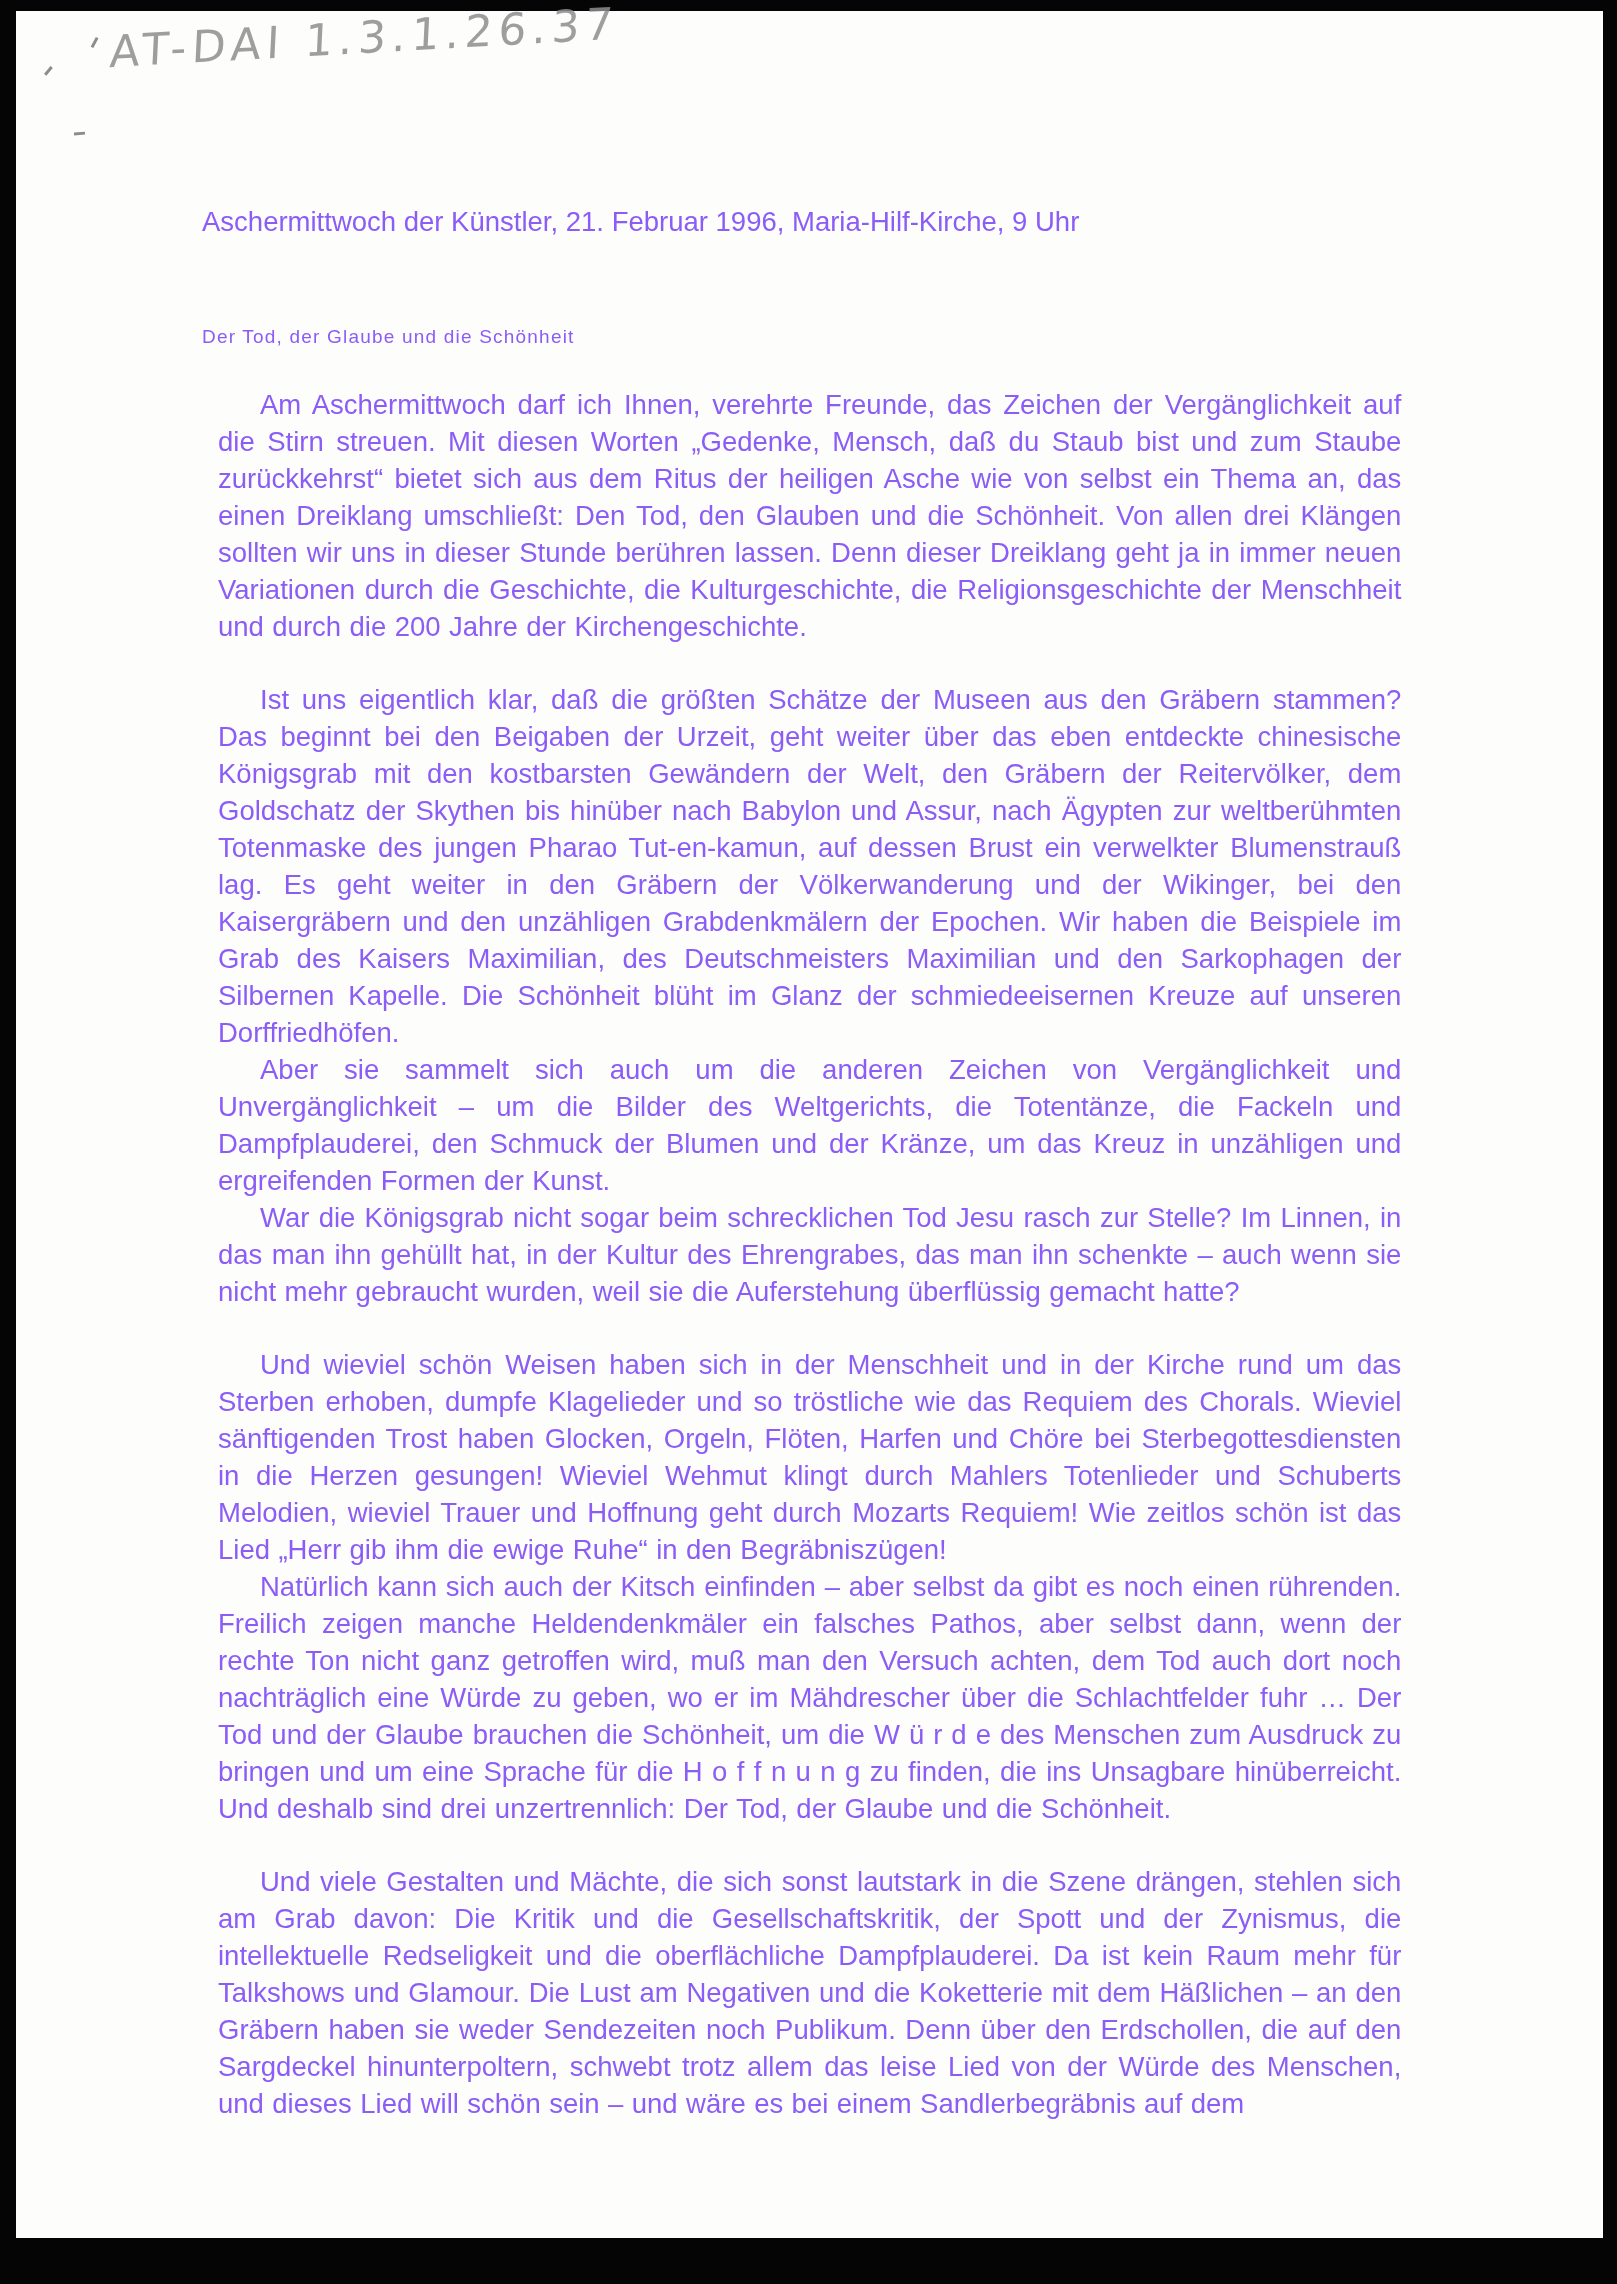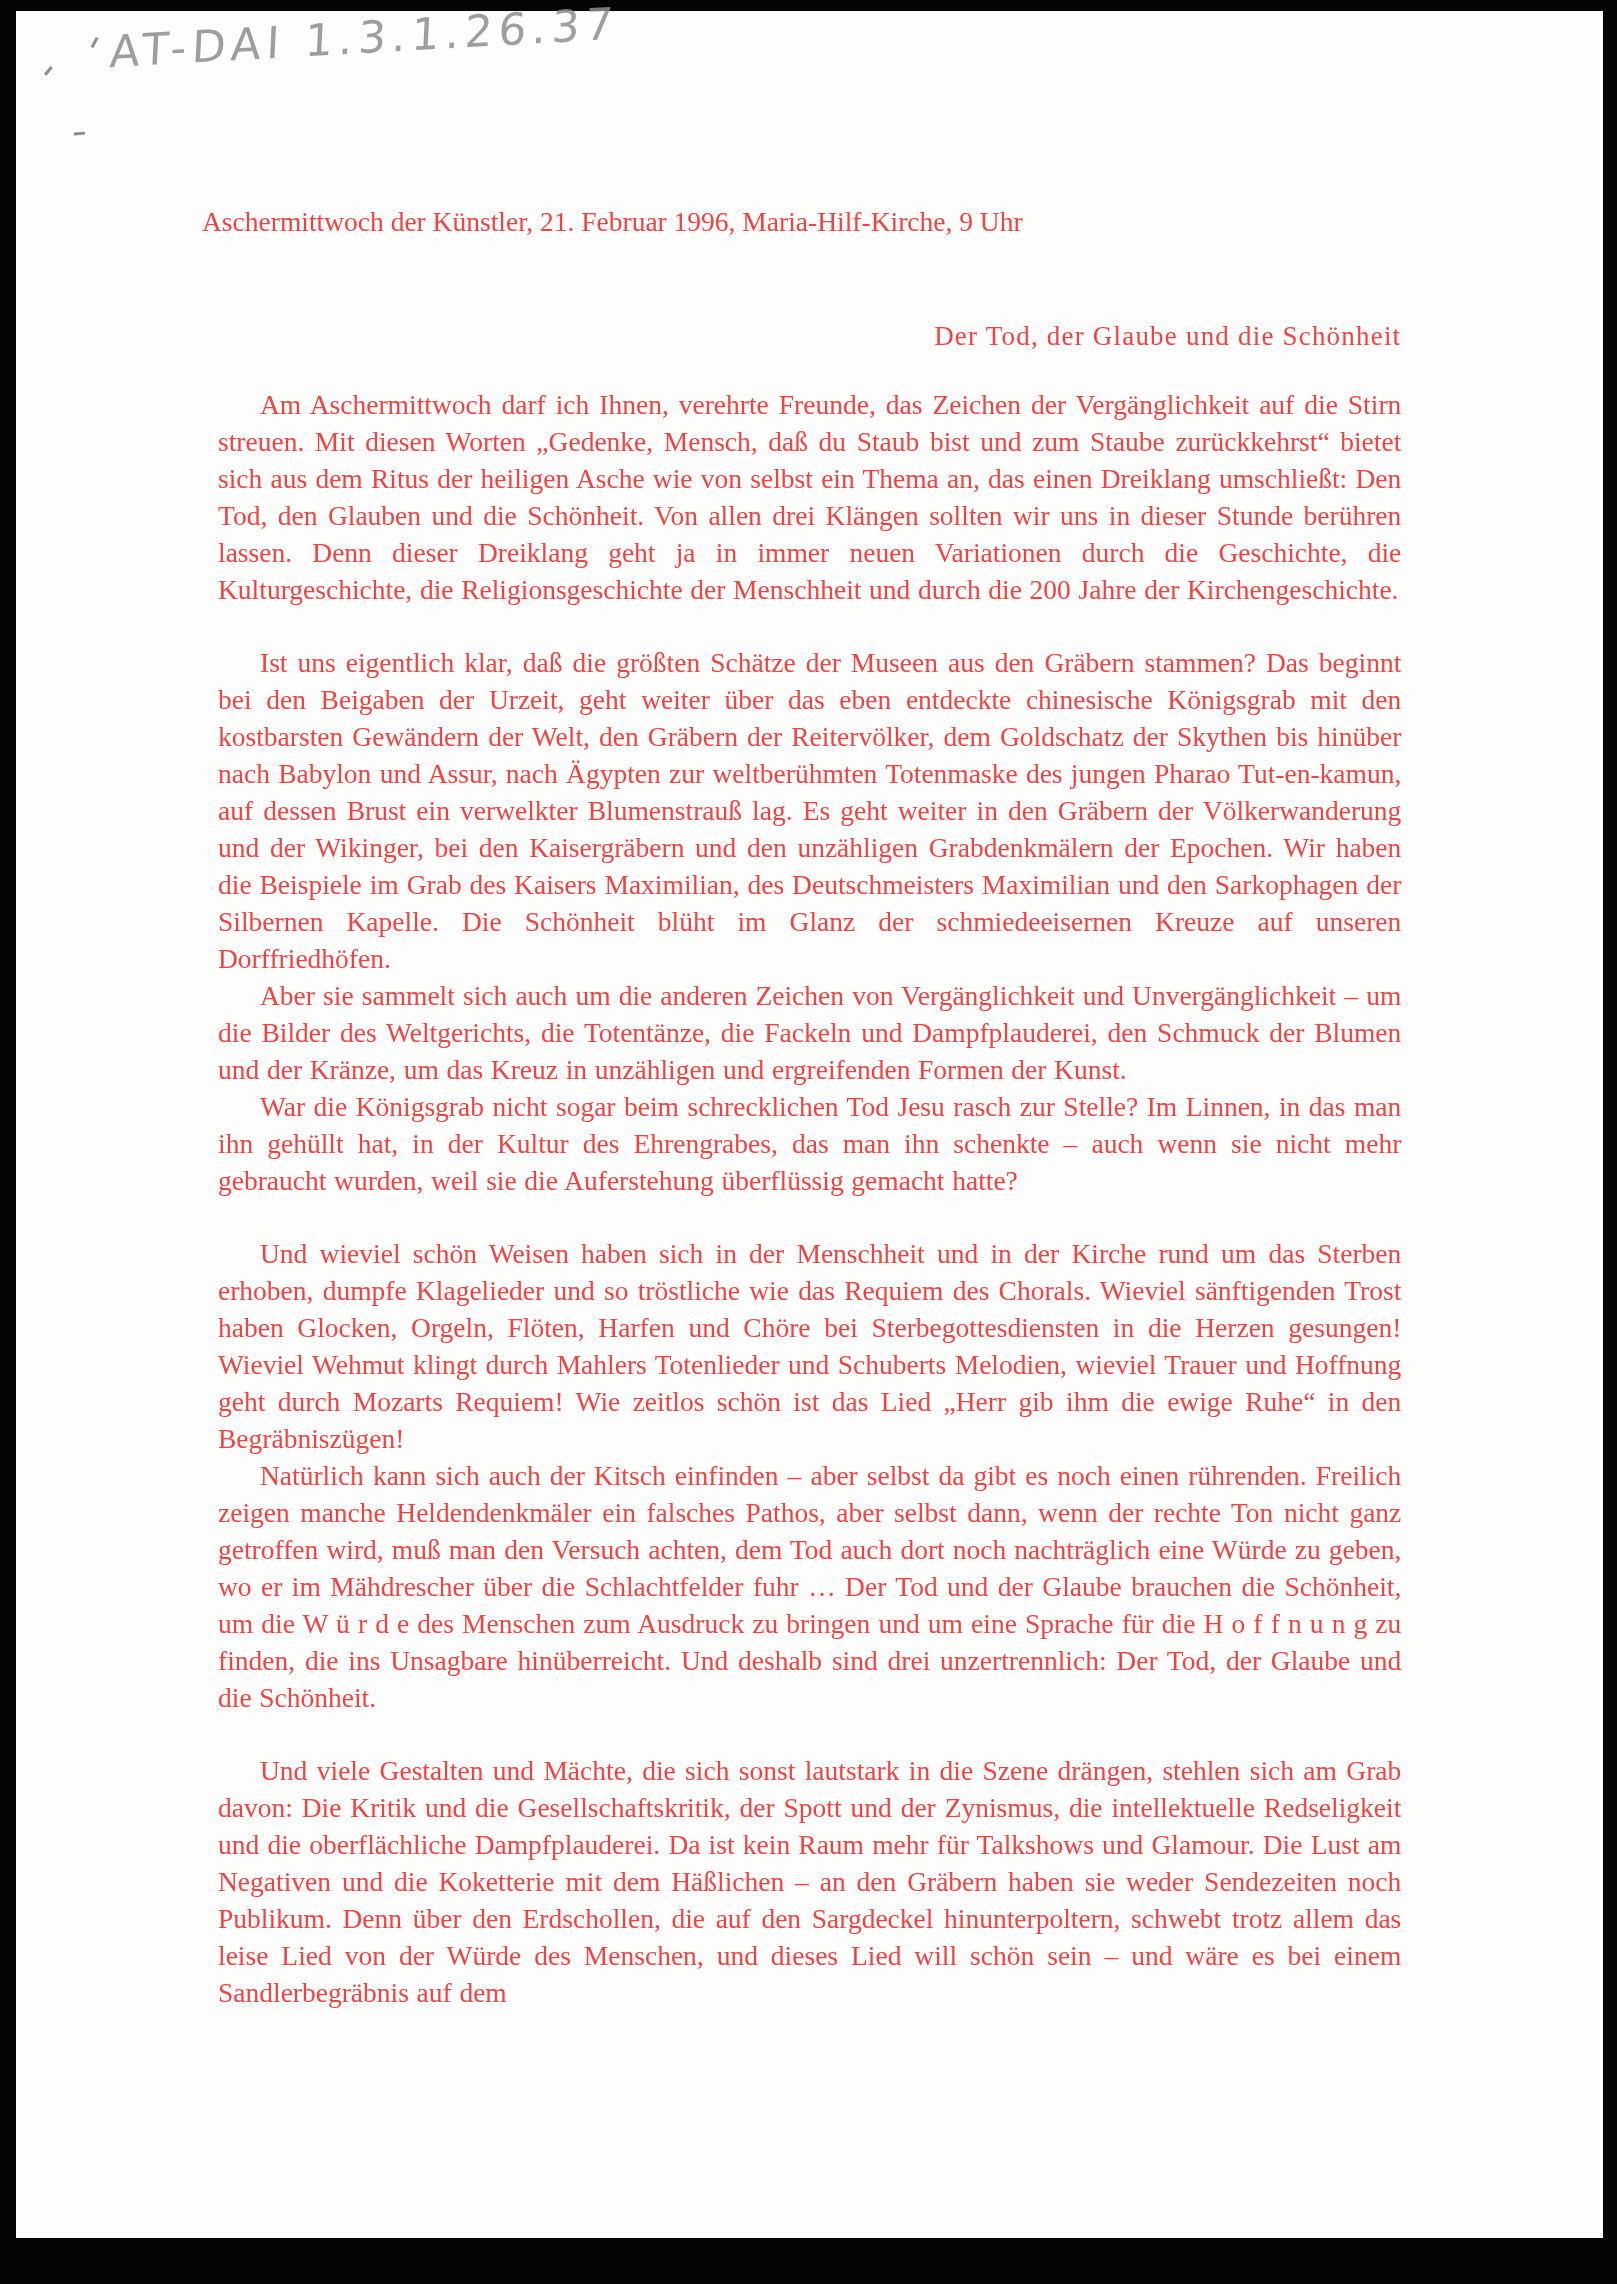--- a/index.html
+++ b/index.html
@@ -40,34 +40,33 @@
     transform-origin: left top;
     white-space: nowrap;
     opacity: 0.85;
   }
   
   .pencil-mark { position: absolute; background: #6f6f6f; opacity: 0.8; }
   .mark-1 { top: 26px;  left: 77px;  width: 3.2px;  height: 11.3px; transform: rotate(28deg); }
   .mark-2 { top: 55px;  left: 31px;  width: 3.2px;  height: 9.7px; transform: rotate(40deg); }
   .mark-3 { top: 121px; left: 58px;  width: 11.3px; height: 3.2px;  transform: rotate(-4deg); }
 
-  .doc-text { color: #ef4444; font-family: Liberation Serif, serif; }
+  .doc-text { color: #8b5cf6; font-family: Liberation Sans, sans-serif; }
 
   .document-header {
     font-size: 27.5px;
     line-height: 37px;
     white-space: nowrap;
   }
   .document-title {
     margin-top: 78px;
-    font-size: 27px;
+    font-size: 19px;
     line-height: 37px;
     letter-spacing: 1.2px;
     white-space: nowrap;
-    text-align: right;
   }
   .body-block { margin-top: 31px; margin-left: 16px; }
   .para {
     margin: 0;
     font-size: 27.5px;
     line-height: 37px;
     text-align: justify;
     text-indent: 42px;
     word-spacing: 0.8px;
   }

